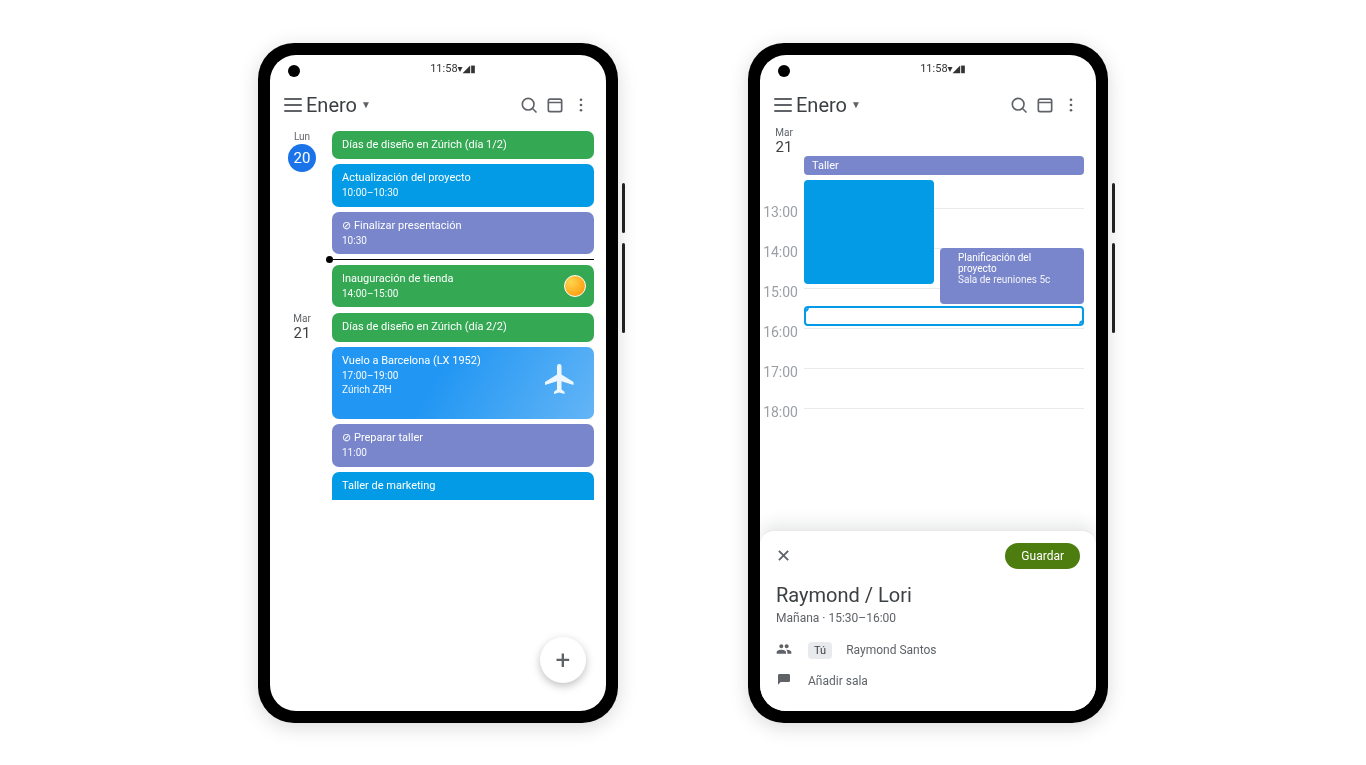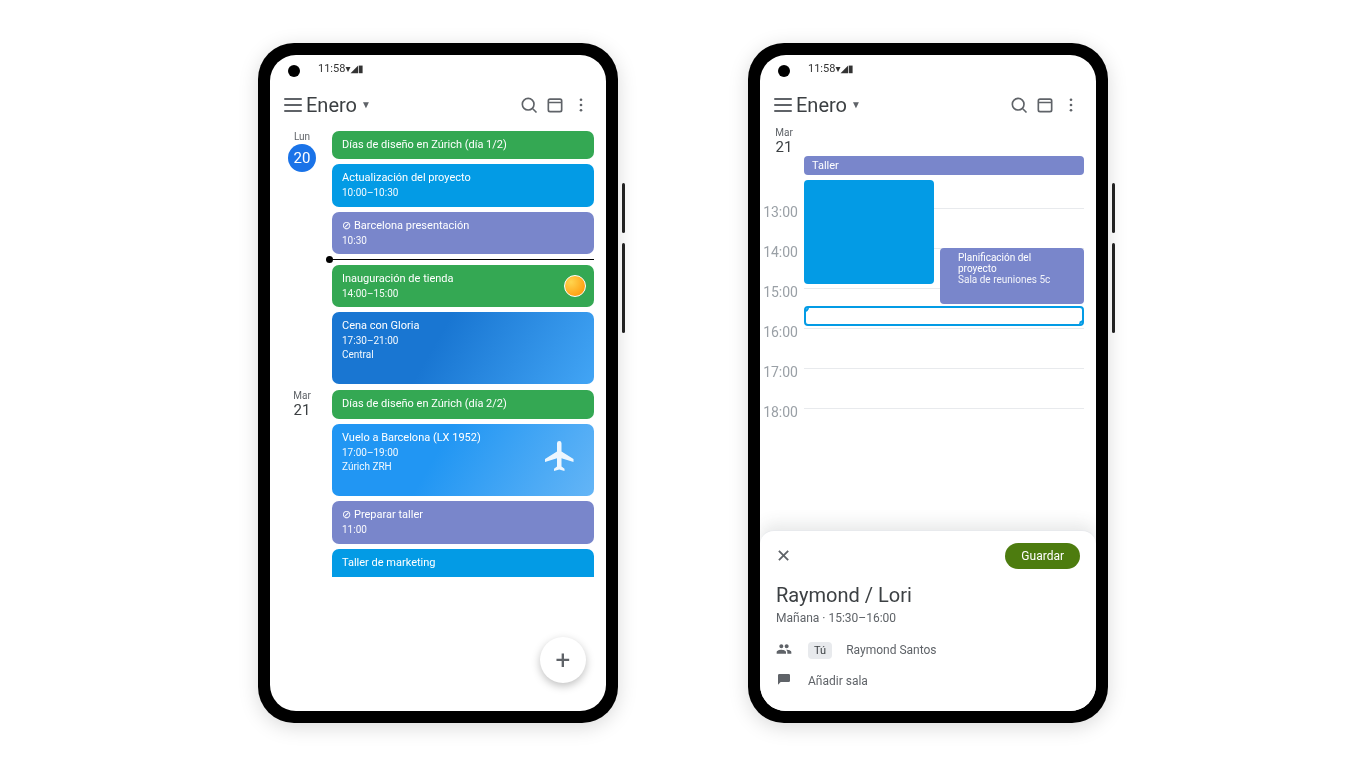--- a/index.html
+++ b/index.html
@@ -39,21 +39,21 @@
     width: 12px;
     height: 12px;
     background: #000;
     border-radius: 50%;
     z-index: 10;
   }
   .statusbar {
     height: 28px;
     display: flex;
     align-items: center;
-    justify-content: flex-start;
+    justify-content: center;
     padding: 0 18px 0 48px;
     font-size: 11px;
     color: #333;
   }
   .statusbar .right { display: flex; gap: 3px; align-items: center; font-size: 10px; }
   .header {
     display: flex;
     align-items: center;
     padding: 10px 14px;
     gap: 4px;
@@ -286,33 +286,28 @@
         </div>
         <div class="eventcol">
           <div class="evt green">
             <div class="t">Días de diseño en Zúrich (día 1/2)</div>
           </div>
           <div class="evt blue">
             <div class="t">Actualización del proyecto</div>
             <div class="s">10:00–10:30</div>
           </div>
           <div class="evt violet">
-            <div class="t">⊘ Barcelona presentación</div>
+            <div class="t">⊘ Finalizar presentación</div>
             <div class="s">10:30</div>
           </div>
           <div class="now-line"></div>
           <div class="evt green" style="position:relative;padding-right:52px">
             <div class="t">Inauguración de tienda</div>
             <div class="s">14:00–15:00</div>
             <div class="avatar"></div>
-          </div>
-          <div class="evt bluephoto">
-            <div class="t">Cena con Gloria</div>
-            <div class="s">17:30–21:00</div>
-            <div class="s">Central</div>
           </div>
         </div>
       </div>
 
       <div class="dayrow">
         <div class="daycol">
           <div class="dow">Mar</div>
           <div class="num">21</div>
         </div>
         <div class="eventcol">

